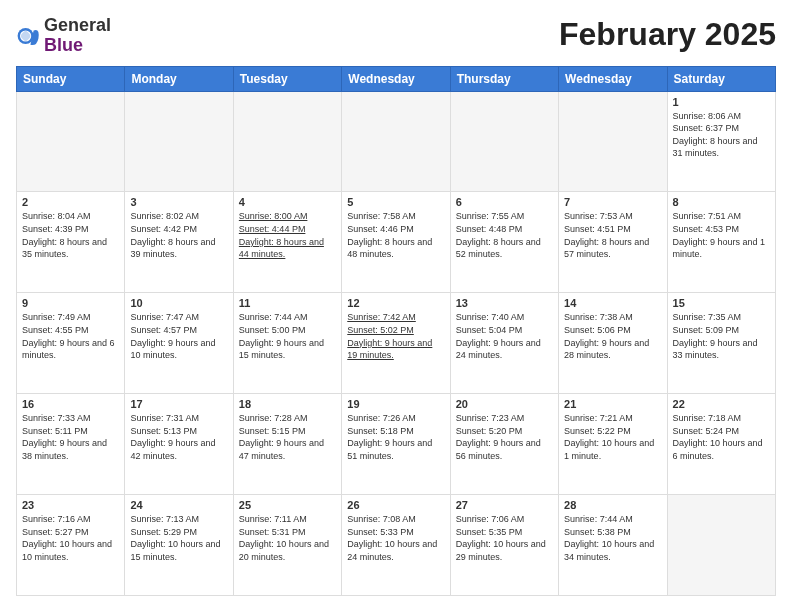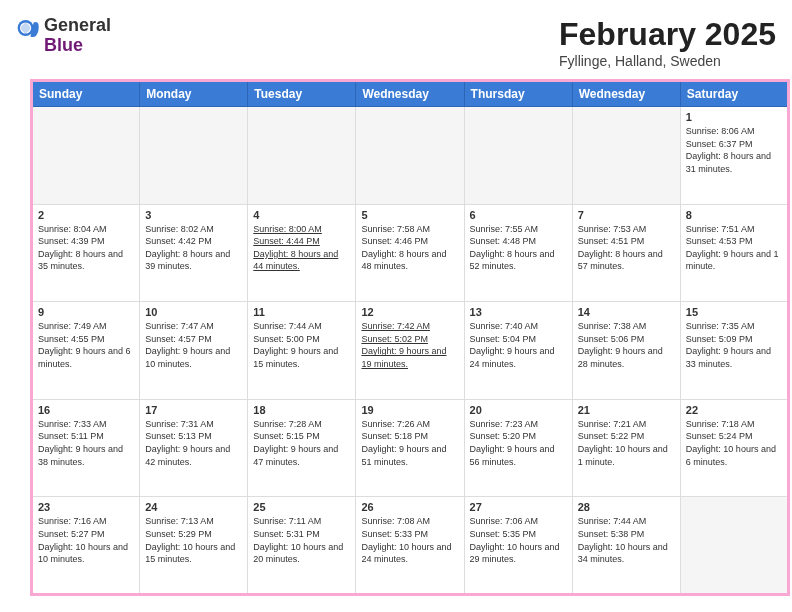--- a/index.html
+++ b/index.html
@@ -18,21 +18,21 @@
       flex-direction: column;
     }
     .header {
       display: flex;
       justify-content: space-between;
       align-items: flex-start;
       margin-bottom: 10px;
     }
     .logo {
       display: flex;
-      align-items: flex-start;
+      align-items: center;
       gap: 4px;
     }
     .logo-text {
       font-size: 18px;
       font-weight: bold;
       line-height: 1.1;
     }
     .logo-general { color: #333; }
     .logo-blue { color: #701a75; }
     .logo-icon {
@@ -46,25 +46,24 @@
       font-size: 32px;
       font-weight: bold;
       color: #222;
     }
     .subtitle {
       font-size: 14px;
       color: #444;
     }
     .calendar {
       flex: 1;
-      border: 3px solid #f9a8d4;
+      border: 1px solid #f9a8d4;
       border-collapse: collapse;
       width: 100%;
       table-layout: fixed;
-      margin-left: 14px;
     }
     .calendar th {
       background: #3a7bd5;
       color: #fff;
       font-size: 12px;
       font-weight: bold;
       padding: 5px 6px;
       text-align: left;
       border: 1px solid #2d66b8;
     }
@@ -106,21 +105,20 @@
         <circle cx="12" cy="15" r="7" fill="white"></circle>
         <path d="M12 8 Q18 12 18 15 Q18 18 12 22 Q6 18 6 15 Q6 12 12 8Z" fill="#3a7bd5" opacity="0.3"></path>
       </svg>
       <div class="logo-text">
         <span class="logo-general">General</span><br>
         <span class="logo-blue">Blue</span>
       </div>
     </div>
     <div class="title-block">
       <div class="month-title">February 2025</div>
-      <div class="subtitle">Fyllinge, Halland, Sweden</div>
     </div>
   </div>
 
   <table class="calendar">
     <thead>
       <tr>
         <th>Sunday</th>
         <th>Monday</th>
         <th>Tuesday</th>
         <th>Wednesday</th>

